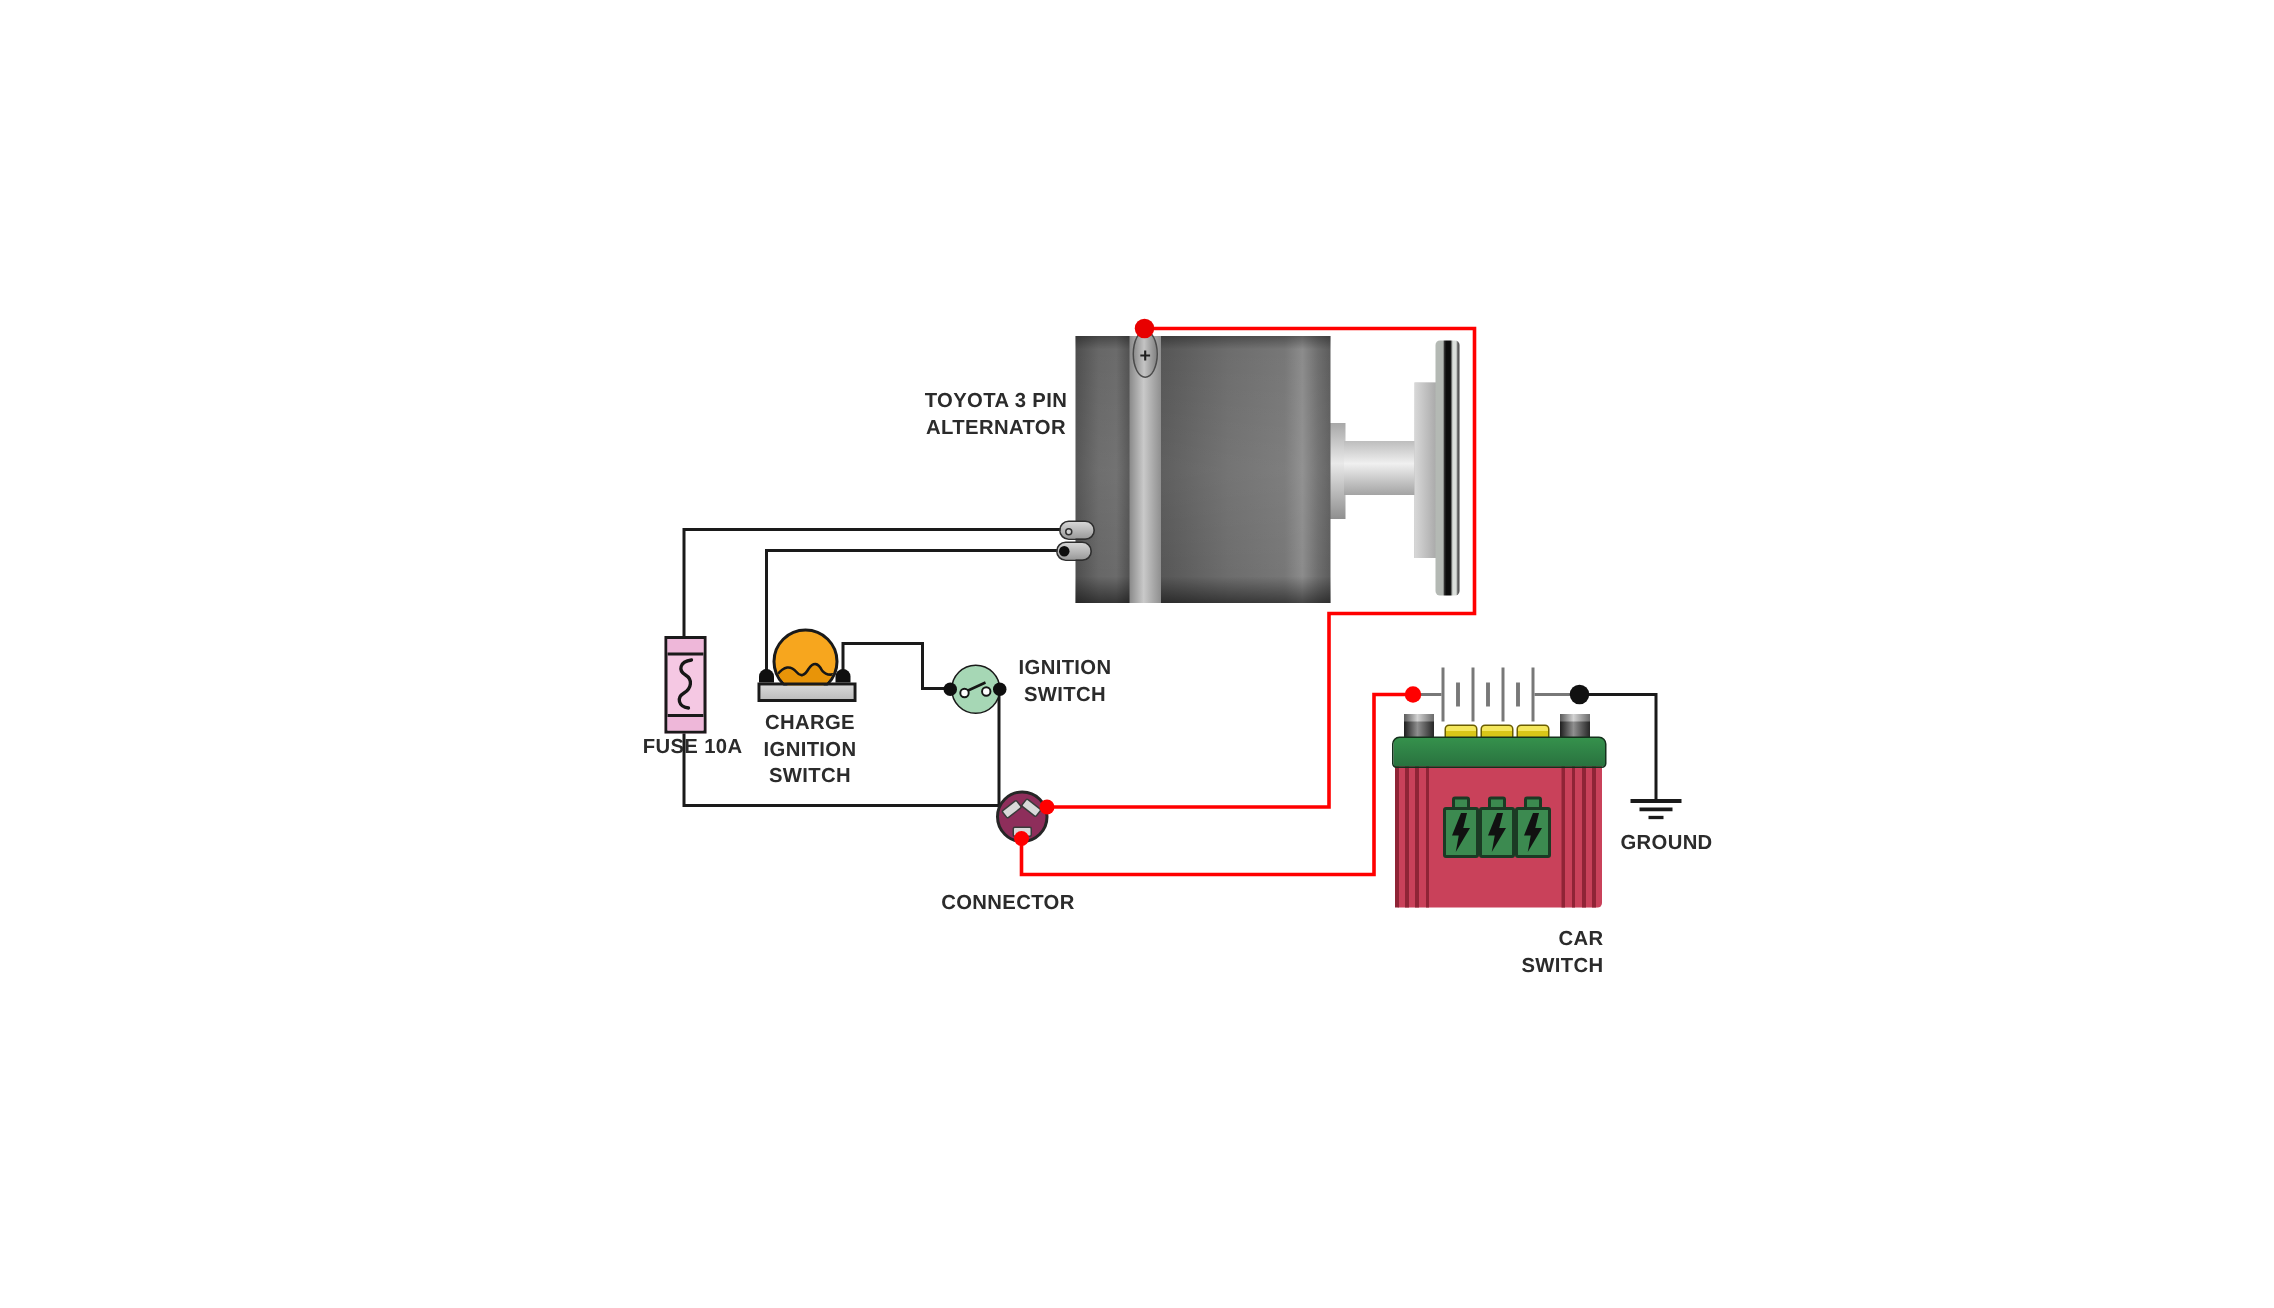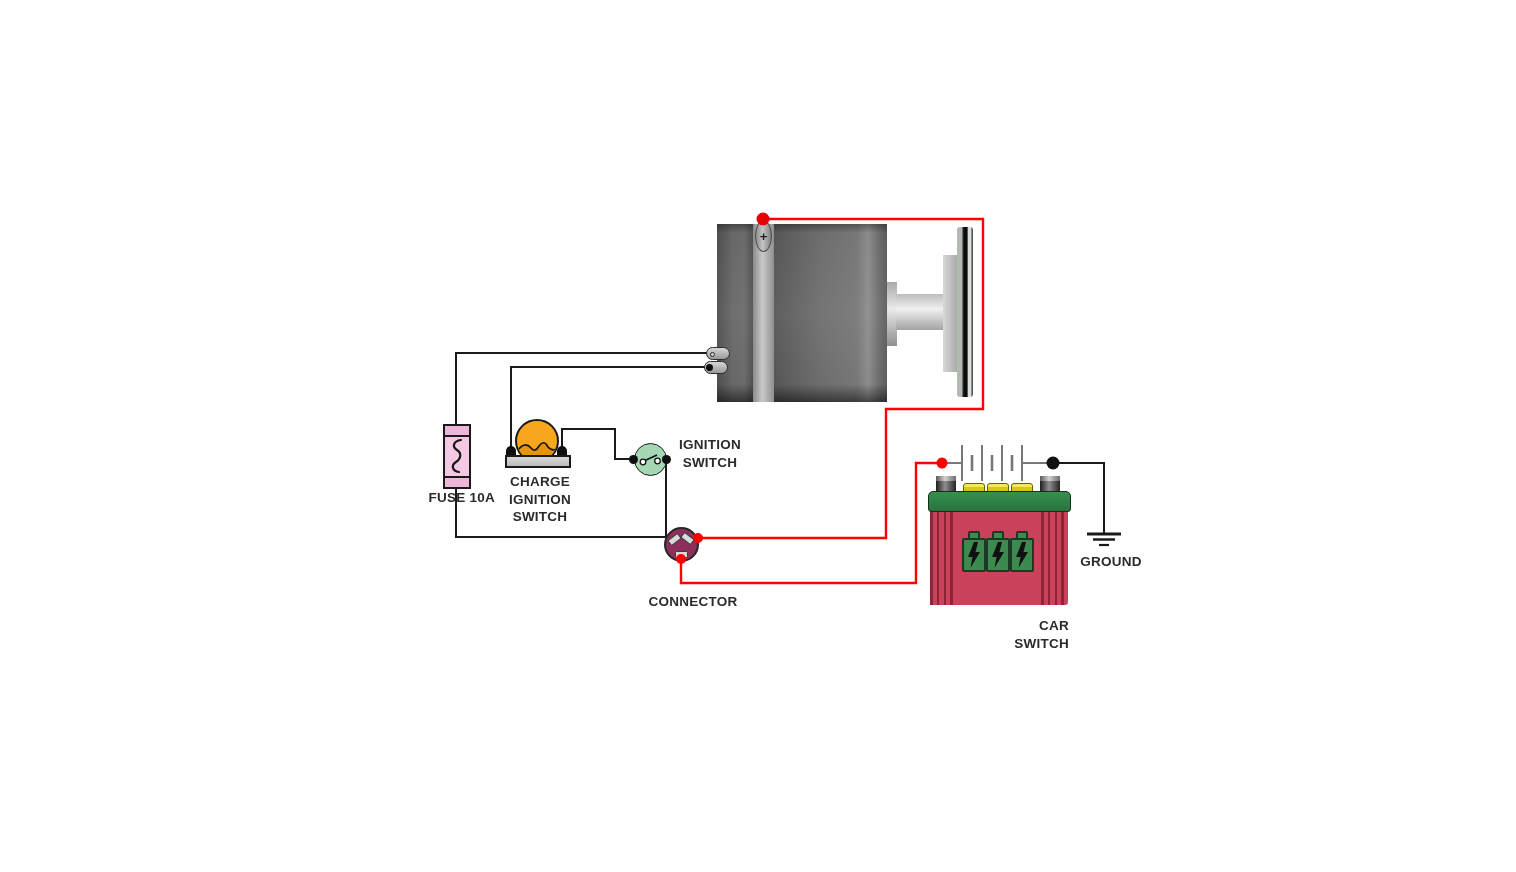--- a/index.html
+++ b/index.html
@@ -268,35 +268,39 @@
   </div>
 
   <svg class="layer toplayer" width="1516" height="872">
     <circle cx="763" cy="219" r="6.5" fill="#e80000"></circle>
     <circle cx="698" cy="538" r="5" fill="#ff0000"></circle>
     <circle cx="681" cy="559" r="5" fill="#ff0000"></circle>
     <circle cx="942" cy="463" r="5.5" fill="#ff0000"></circle>
     <circle cx="1053" cy="463" r="6.5" fill="#111111"></circle>
   </svg>
 
+  <div class="lbl" style="left:584px; top:258px; width:160px; line-height:18px;">
+    <div>TOYOTA 3 PIN</div>
+    <div>ALTERNATOR</div>
+  </div>
 
   <div class="lbl" style="left:335px; top:489px; width:160px;text-align:right;">FUSE 10A</div>
 
   <div class="lbl" style="left:470px; top:473px; width:140px;">
     <div>CHARGE</div>
     <div>IGNITION</div>
     <div>SWITCH</div>
   </div>
 
   <div class="lbl" style="left:640px; top:436px; width:140px;">
     <div>IGNITION</div>
     <div>SWITCH</div>
   </div>
 
-  <div class="lbl" style="left:623px; top:593px; width:140px;">CONNECTOR</div>
+  <div class="lbl" style="left:602px; top:593px; width:140px;">CONNECTOR</div>
 
   <div class="lbl" style="left:1041px; top:553px; width:140px;">GROUND</div>
 
   <div class="lbl" style="left:929px; top:617px; width:140px;text-align:right;">
     <div>CAR</div>
     <div>SWITCH</div>
   </div>
 
 </div>
 

